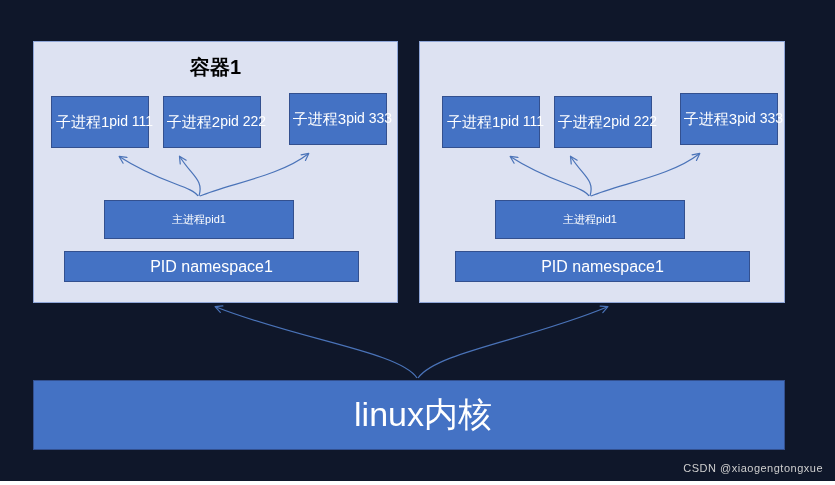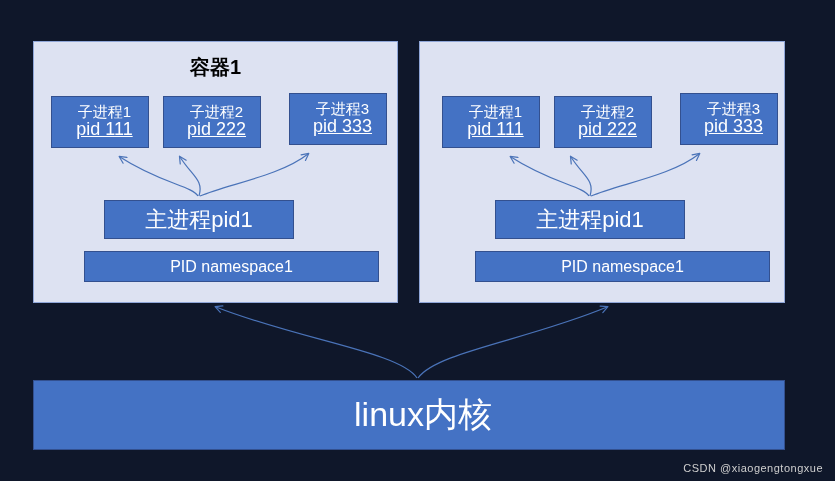--- a/index.html
+++ b/index.html
@@ -47,61 +47,59 @@
   }
   .proc-box {
     position: absolute;
     background: #4472c4;
     border: 1px solid #33508f;
     box-sizing: border-box;
     color: #ffffff;
     text-align: center;
     z-index: 3;
     display: flex;
-    flex-direction: column;
+    flex-direction: row;
     align-items: center;
     justify-content: center;
     line-height: 1.08;
     padding-left: 9px;
   }
   .proc-box .l1 {
     font-size: 15px;
     white-space: nowrap;
   }
   .proc-box .l2 {
-    font-size: 18px;
-    white-space: nowrap;
-    text-decoration: underline;
+    font-size: 14px;
+    white-space: nowrap;
   }
   .main-proc {
     position: absolute;
     background: #4472c4;
     border: 1px solid #33508f;
     box-sizing: border-box;
     color: #ffffff;
     display: flex;
     align-items: center;
     justify-content: center;
-    font-size: 22px;
+    font-size: 11px;
     white-space: nowrap;
     z-index: 3;
   }
   .ns-bar {
     position: absolute;
     background: #4472c4;
     border: 1px solid #33508f;
     box-sizing: border-box;
     color: #ffffff;
     display: flex;
     align-items: center;
     justify-content: center;
     font-size: 16px;
     white-space: nowrap;
     z-index: 3;
-    margin-left: 20px;
   }
   .kernel-bar {
     position: absolute;
     left: 33px;
     top: 380px;
     width: 752px;
     height: 70px;
     background: #4472c4;
     border: 1px solid #33508f;
     box-sizing: border-box;

